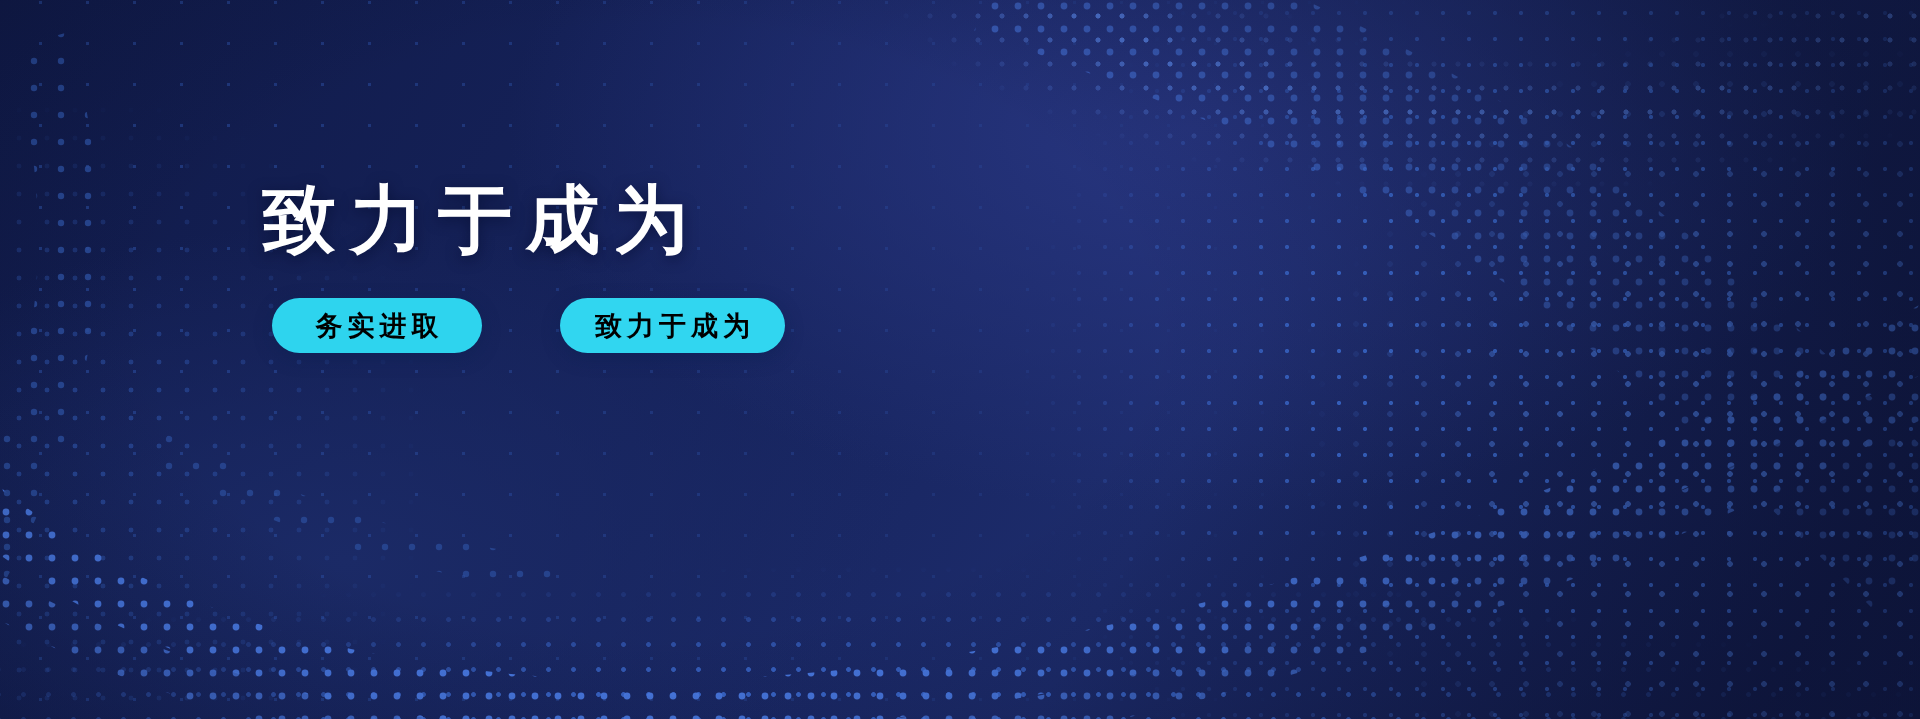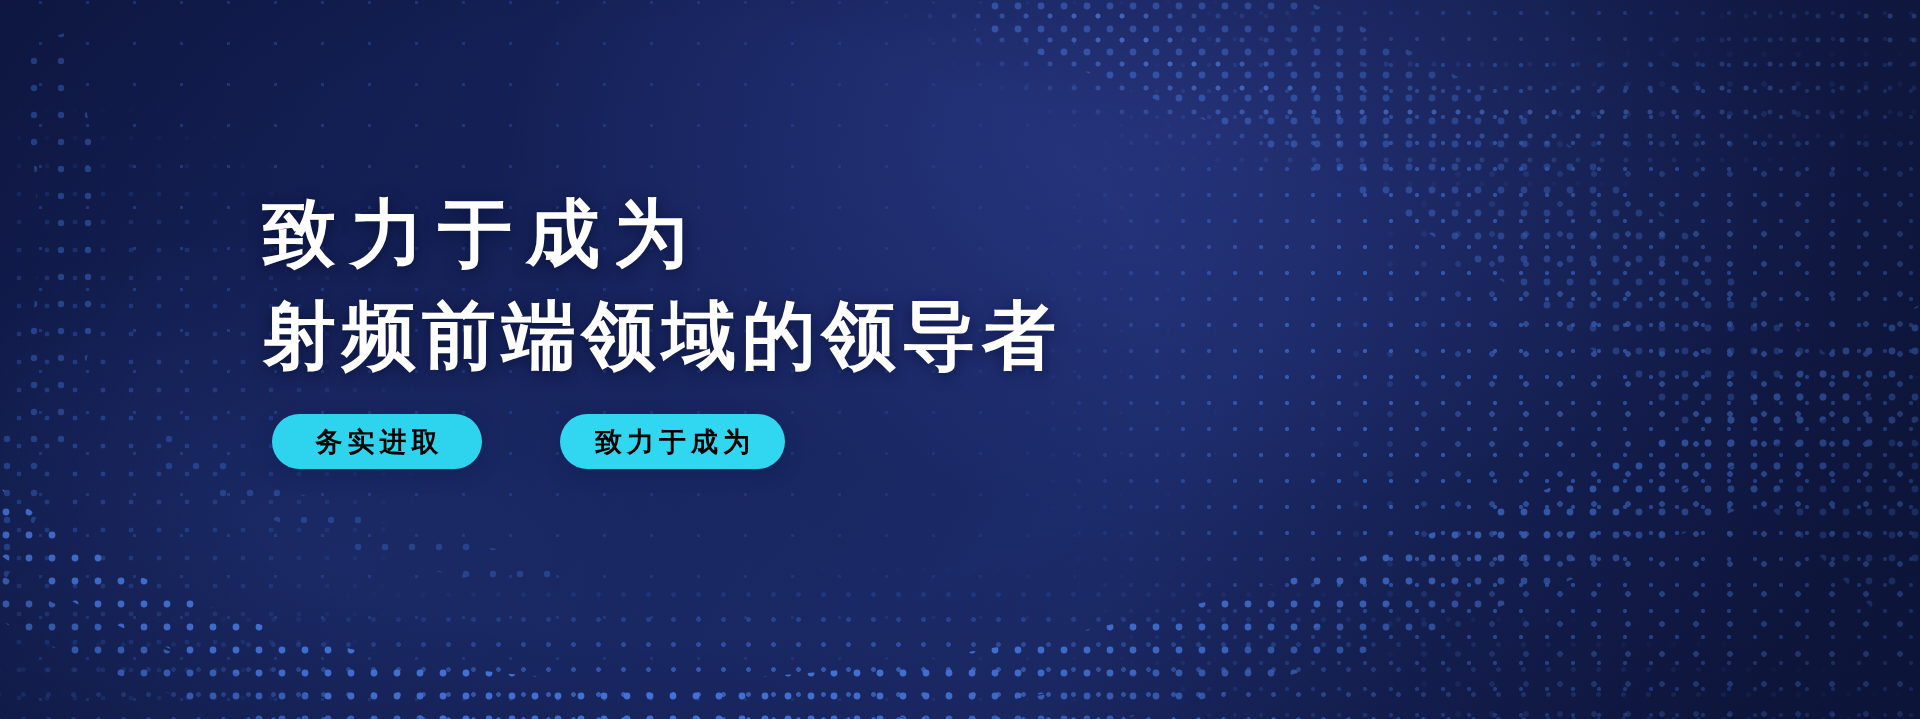--- a/index.html
+++ b/index.html
@@ -106,21 +106,20 @@
     background:
       radial-gradient(ellipse 1250px 760px at 34% 46%, rgba(20,30,80,0) 40%, rgba(8,13,40,.55) 100%);
   }
 
   
   .content {
     position: absolute;
     left: 262px;
     top: 172px;
     width: 1100px;
-    margin-top: 14px;
   }
 
   .headline {
     color: #ffffff;
     font-weight: bold;
     font-size: 74px;
     line-height: 96px;
     letter-spacing: 10px;
     text-shadow: 0 3px 14px rgba(4,10,40,.55);
     white-space: nowrap;
@@ -197,21 +196,20 @@
     <rect width="1920" height="719" fill="url(#dotpat)" mask="url(#arc4)" opacity="0.55"></rect>
     <rect width="1920" height="719" fill="url(#dotpat-dim)" mask="url(#arc5)" opacity="0.7"></rect>
   </svg>
 
   <div class="vignette"></div>
 
   <div class="content">
 
     <div class="headline line1">致力于成为</div>
 
-    <div class="headline line2">射频前端领域的领导者</div>
 
     <div class="pill-row">
       <div class="pill">务实进取</div>
       <div class="pill accent3">致力于成为</div>
     </div>
 
   </div>
 </div>
 
 </body></html>

